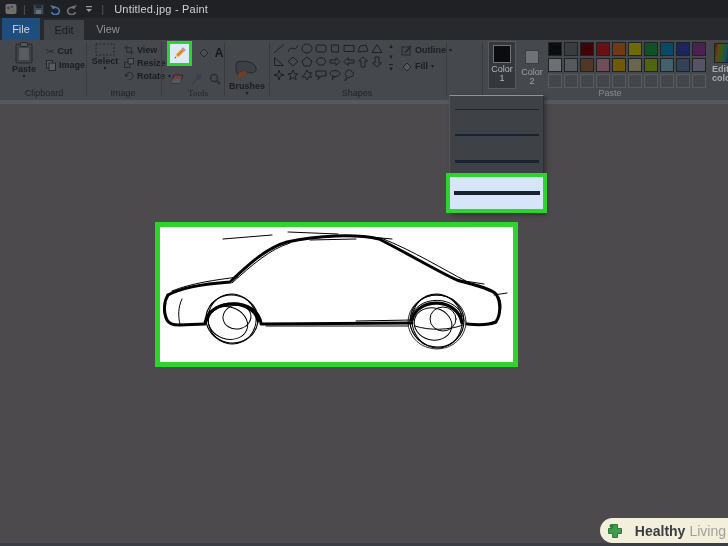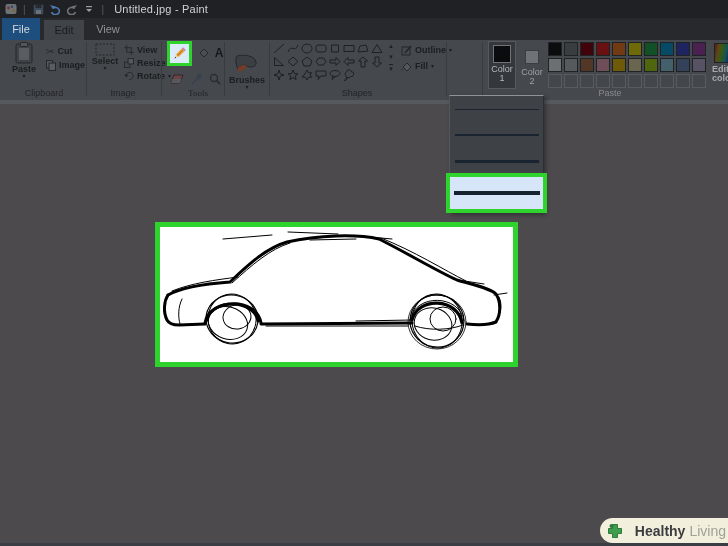--- a/index.html
+++ b/index.html
@@ -231,21 +231,21 @@
         <svg width="12" height="12" viewBox="0 0 12 12">
             <circle cx="5" cy="5" r="3.5" fill="none" stroke="#2a2e33" stroke-width="1.4"></circle>
             <path d="M7.7,7.7 L11,11" stroke="#2a2e33" stroke-width="1.8"></path>
           </svg>
       </div>
       <div class="grp-label" style="left:8px;width:58px;font-family:Liberation Serif, serif;">Tools</div>
     </div>
     <div class="vsep" style="left:224px;"></div>
 
     <div style="position:absolute;left:224px;top:0;width:45px;height:60px;">
-      <div style="position:absolute;left:3px;top:14px;width:40px;text-align:center;">
+      <div style="position:absolute;left:3px;top:20px;width:40px;text-align:center;">
         <svg width="24" height="21" viewBox="0 0 24 21" style="margin:0 auto;">
             <path d="M2,2 C10,0 20,2 21,8 C22,13 16,14 12,12 C8,10 4,12 3,15 C1,12 0,5 2,2 z" fill="#3c4044" stroke="#24282c"></path>
             <path d="M3,14 C5,11 9,10 12,12 C10,16 6,18 3,17 C2.4,16.4 2.6,15 3,14 z" fill="#743b28"></path>
           </svg>
         <div class="rbtn-label">Brushes</div>
         <div class="caret">▾</div>
       </div>
     </div>
     <div class="vsep" style="left:269px;"></div>
 

